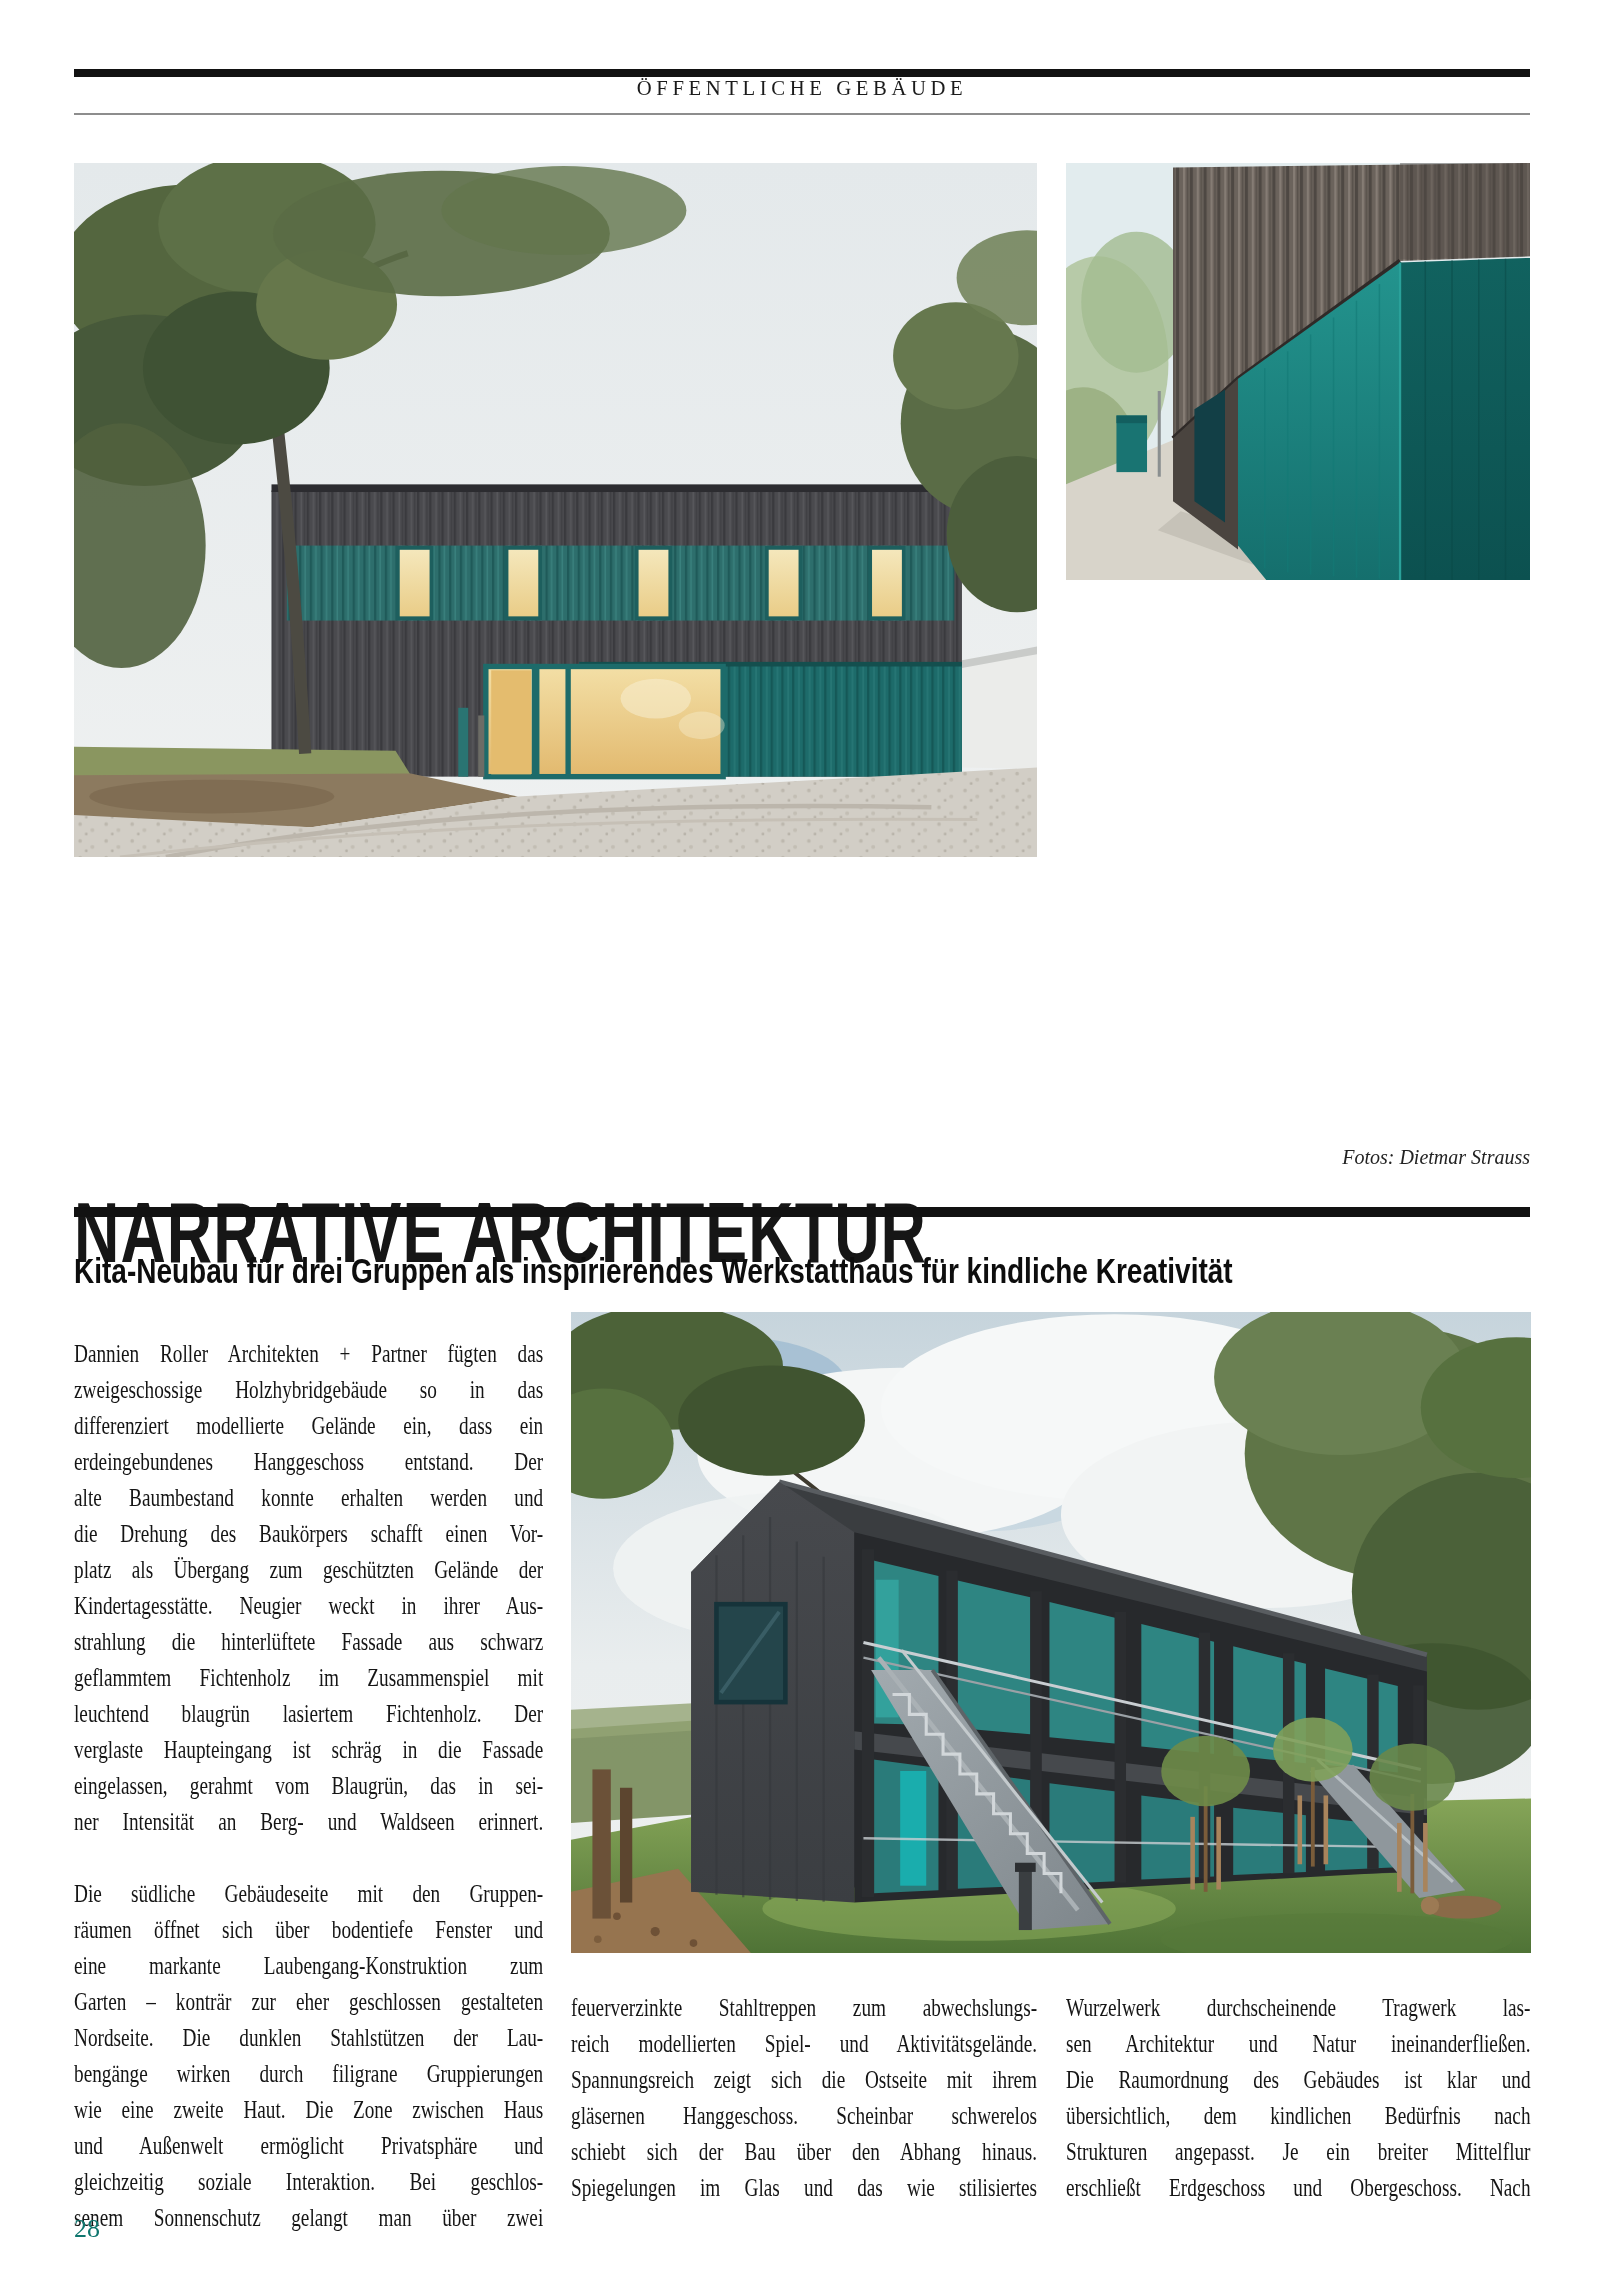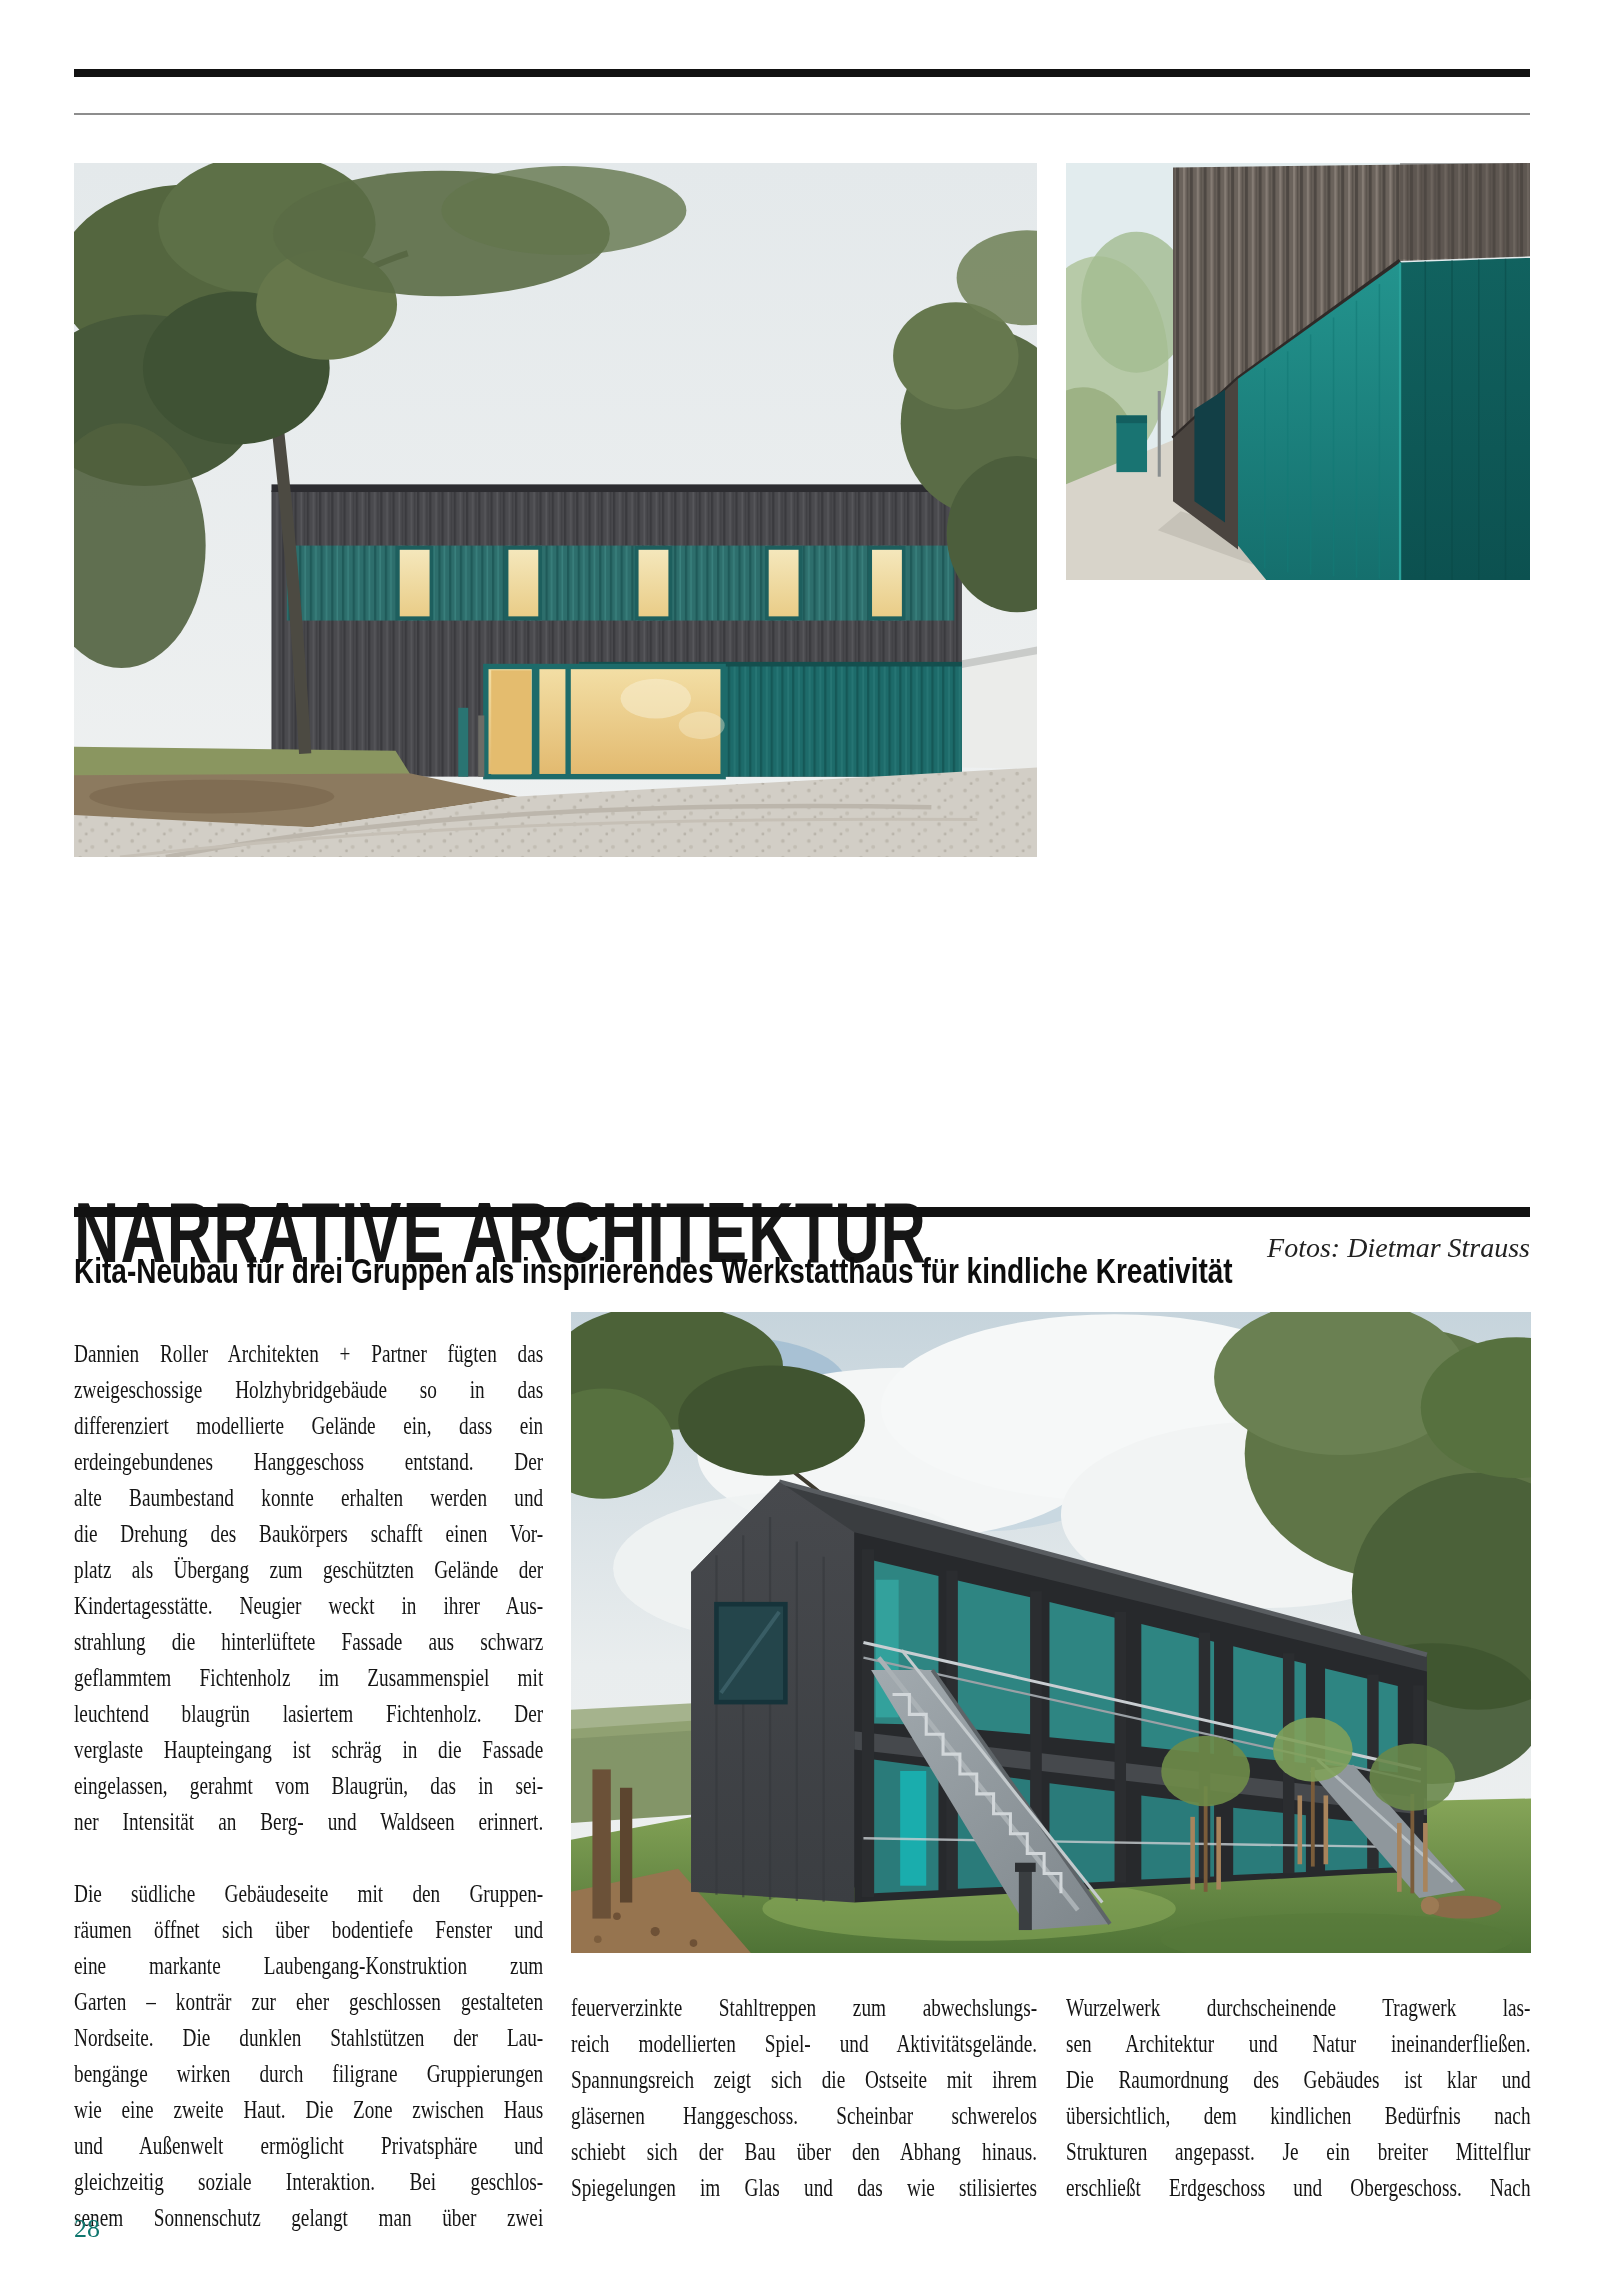--- a/index.html
+++ b/index.html
@@ -14,21 +14,21 @@
   
   figure{margin:0;padding:0;}
   .photo1{left:74px;top:163px;width:963px;height:694px;}
   .photo2{left:1066px;top:163px;width:464px;height:417px;}
   .photo3{left:571px;top:1312px;width:960px;height:641px;}
   figure svg{display:block;width:100%;height:100%;}
   
   .title{left:74px;top:1131px;font-family:"Liberation Sans",sans-serif;font-weight:700;
          font-size:86px;line-height:1.0;letter-spacing:1.5px;color:#161616;white-space:nowrap;
          transform:scaleX(0.73);transform-origin:0 0;}
-  .credit{left:74px;top:1232px;width:1456px;text-align:right;font-style:italic;font-size:28px;color:#222;}
+  .credit{left:74px;top:1146px;width:1456px;text-align:right;font-style:italic;font-size:20px;color:#222;}
   .rule-mid{left:74px;top:1207px;width:1456px;height:10px;background:var(--c-rule_black,#0d0d0d);}
   .subtitle{left:74px;top:1223px;font-family:"Liberation Sans",sans-serif;font-weight:700;
             font-size:35px;line-height:1.1;color:#0d0d0d;white-space:nowrap;
             transform:scaleX(0.80);transform-origin:0 0;}
   
   .col{overflow:visible;}
   .col-inner{transform:scaleX(0.786);transform-origin:0 0;}
   .col1{left:74px;top:1336px;width:469px;}
   .col1 .col-inner{width:597px;}
   .col2{left:571px;top:1990px;width:466px;}
@@ -39,20 +39,21 @@
             color:#151515;}
   .para-gap{height:36px;}
   .pagenum{left:74px;top:2214px;font-size:26px;color:#0f766e;}
 </style>
 </head>
 <body>
 
 <div class="page">
 
   <div class="abs rule-thick"></div>
+  <div class="abs category">ÖFFENTLICHE GEBÄUDE</div>
   <div class="abs rule-thin"></div>
 
   <figure class="abs photo1">
     <svg viewBox="0 0 1258 907" preserveAspectRatio="none" aria-hidden="true">
       <defs>
         <linearGradient id="p1sky" x1="0" y1="0" x2="0" y2="1">
           <stop offset="0" stop-color="#e4e9eb"></stop>
             <stop offset="1" stop-color="#eff1f1"></stop>
         </linearGradient>
         <linearGradient id="p1warm" x1="0" y1="0" x2="0" y2="1">

